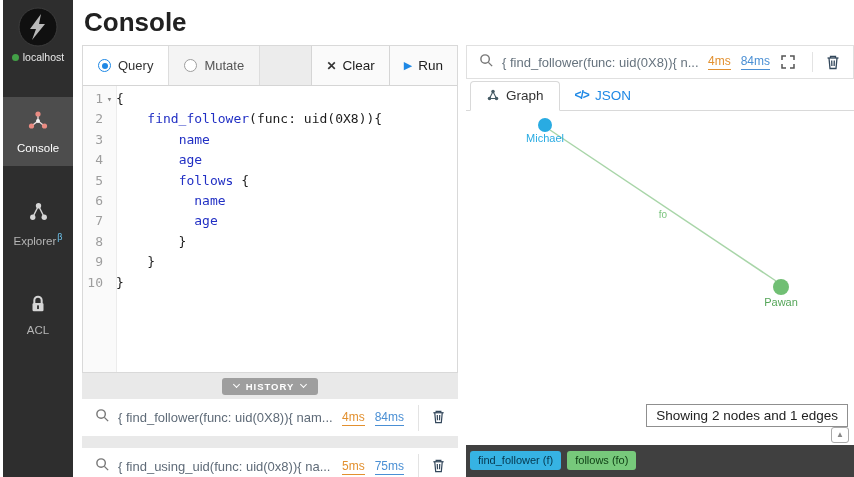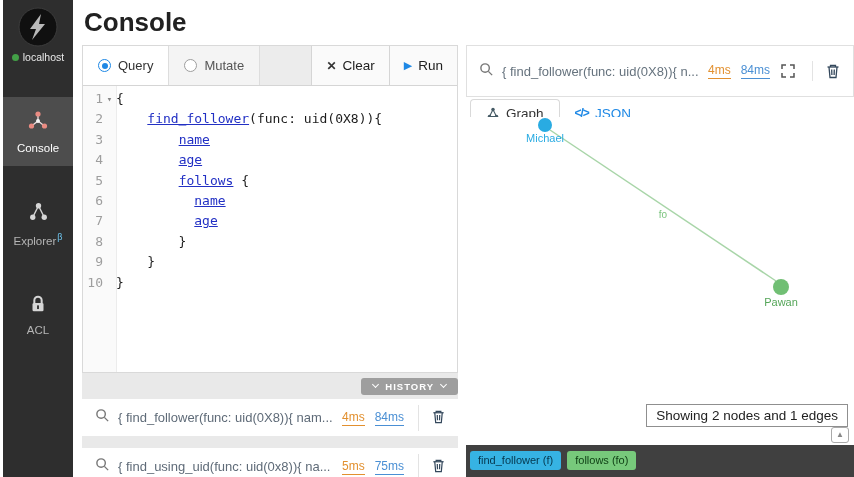--- a/index.html
+++ b/index.html
@@ -47,44 +47,44 @@
 
   
   .code-editor { position:relative; height:286px; background:#fff; padding-top:3px;
     font-family:"DejaVu Sans Mono", monospace; font-size:13px; cursor:text; overflow:hidden; }
   .code-editor::before { content:''; position:absolute; left:0; top:0; bottom:0; width:33px;
     background:#fafafa; border-right:1px solid #ececec; }
   .code-line { position:relative; display:flex; height:20.4px; line-height:20.4px; }
   .gutter-num { width:20px; text-align:right; color:#9e9e9e; flex:none; }
   .fold-col { width:13px; text-align:center; color:#888; font-size:9px; flex:none; }
   .code-text { white-space:pre; }
-  .tok-id { color:#2230c4;text-decoration:underline; }
+  .tok-id { color:#2230c4; }
   .tok-p { color:#1c1c1c; }
 
   
   .history-area { background:#e9e9e9; position:absolute; left:0; right:0; top:328px; bottom:0;
     overflow:hidden; }
-  .history-band { height:26px; display:flex; justify-content:flex-end; align-items:center; }
+  .history-band { height:26px; display:flex; justify-content:center; align-items:center; }
   .history-pill { display:flex; align-items:center; gap:7px; background:#9e9e9e; color:#fff;
     border:none; border-radius:3px; padding:3px 12px; font-size:9.5px; font-weight:bold;
     letter-spacing:1px; cursor:pointer; font-family:inherit; }
   .chev { width:5px; height:5px; border-right:1.6px solid #fff; border-bottom:1.6px solid #fff;
     transform:rotate(45deg); margin-top:-3px; }
   .history-row { height:37px; background:#fff; display:flex; align-items:center; gap:8px;
     padding:0 10px 0 13px; margin-bottom:12px; cursor:pointer; }
   .hist-query { flex:1; font-size:13px; color:#5f6b78; white-space:nowrap; overflow:hidden; }
   .lat { font-size:12px; padding-bottom:1px; border-bottom:1px solid; white-space:nowrap; }
   .lat-server { color:#e2902f; border-color:#e2902f; }
   .lat-total { color:#4a8fd4; border-color:#4a8fd4; margin-left:2px; }
   .row-trash { background:none; border:none; border-left:1px solid #e3e3e3; padding:4px 2px 4px 12px;
     margin-left:6px; cursor:pointer; }
 
   
   .right-panel { position:absolute; left:396px; top:45px; right:0; bottom:0; }
-  .result-topbar { height:52px; border:1px solid #e0e0e0; display:flex; align-items:center;
+  .result-topbar { height:34px; border:1px solid #e0e0e0; display:flex; align-items:center;
     gap:8px; padding:0 10px 0 12px; background:#fff; }
   .rt-query { flex:1; font-size:13px; color:#66737e; white-space:nowrap; overflow:hidden; }
   .icon-btn { background:none; border:none; cursor:pointer; display:flex; align-items:center;
     padding:2px; }
   .rt-trash { border-left:1px solid #e3e3e3; padding-left:12px; margin-left:6px; }
 
   .result-tabs { height:32px; display:flex; align-items:flex-end; padding-left:4px;
     border-bottom:1px solid #d9d9d9; }
   .rtab { display:flex; align-items:flex-start; gap:6px; padding:6px 15px 7px; font-size:13.5px;
     cursor:pointer; color:#1e88e5; }

